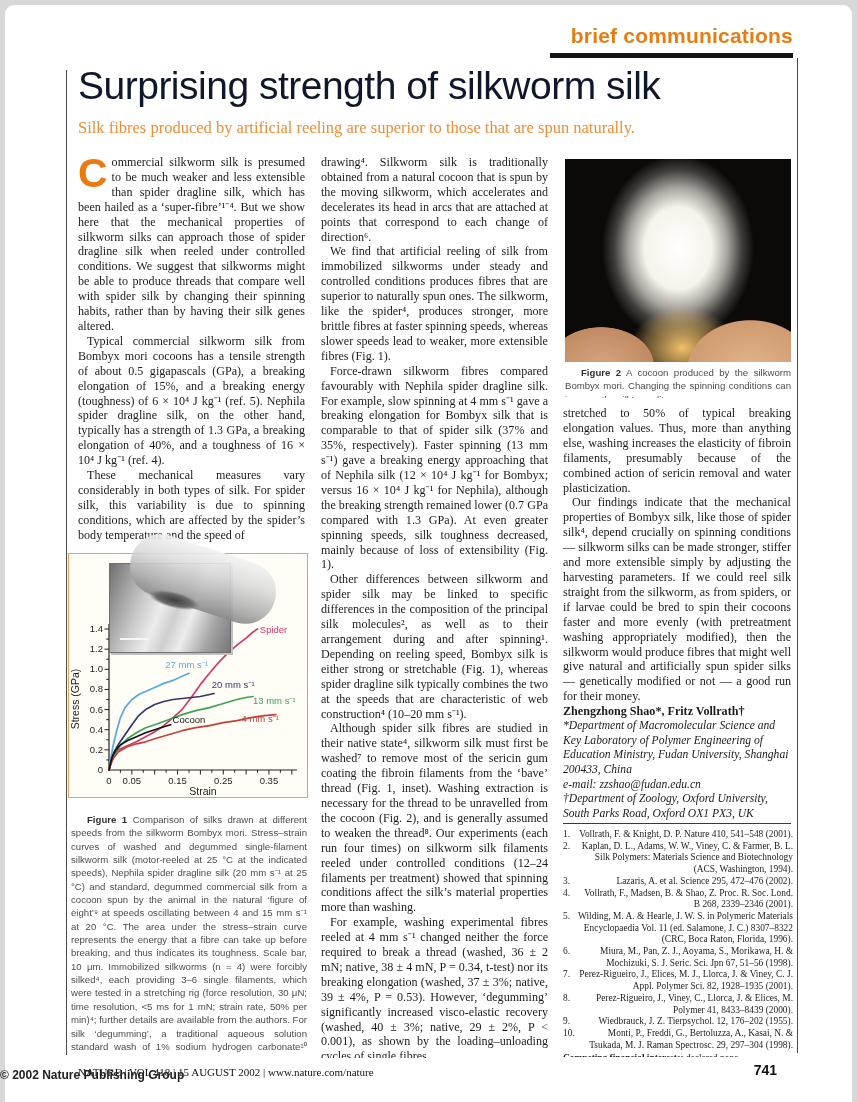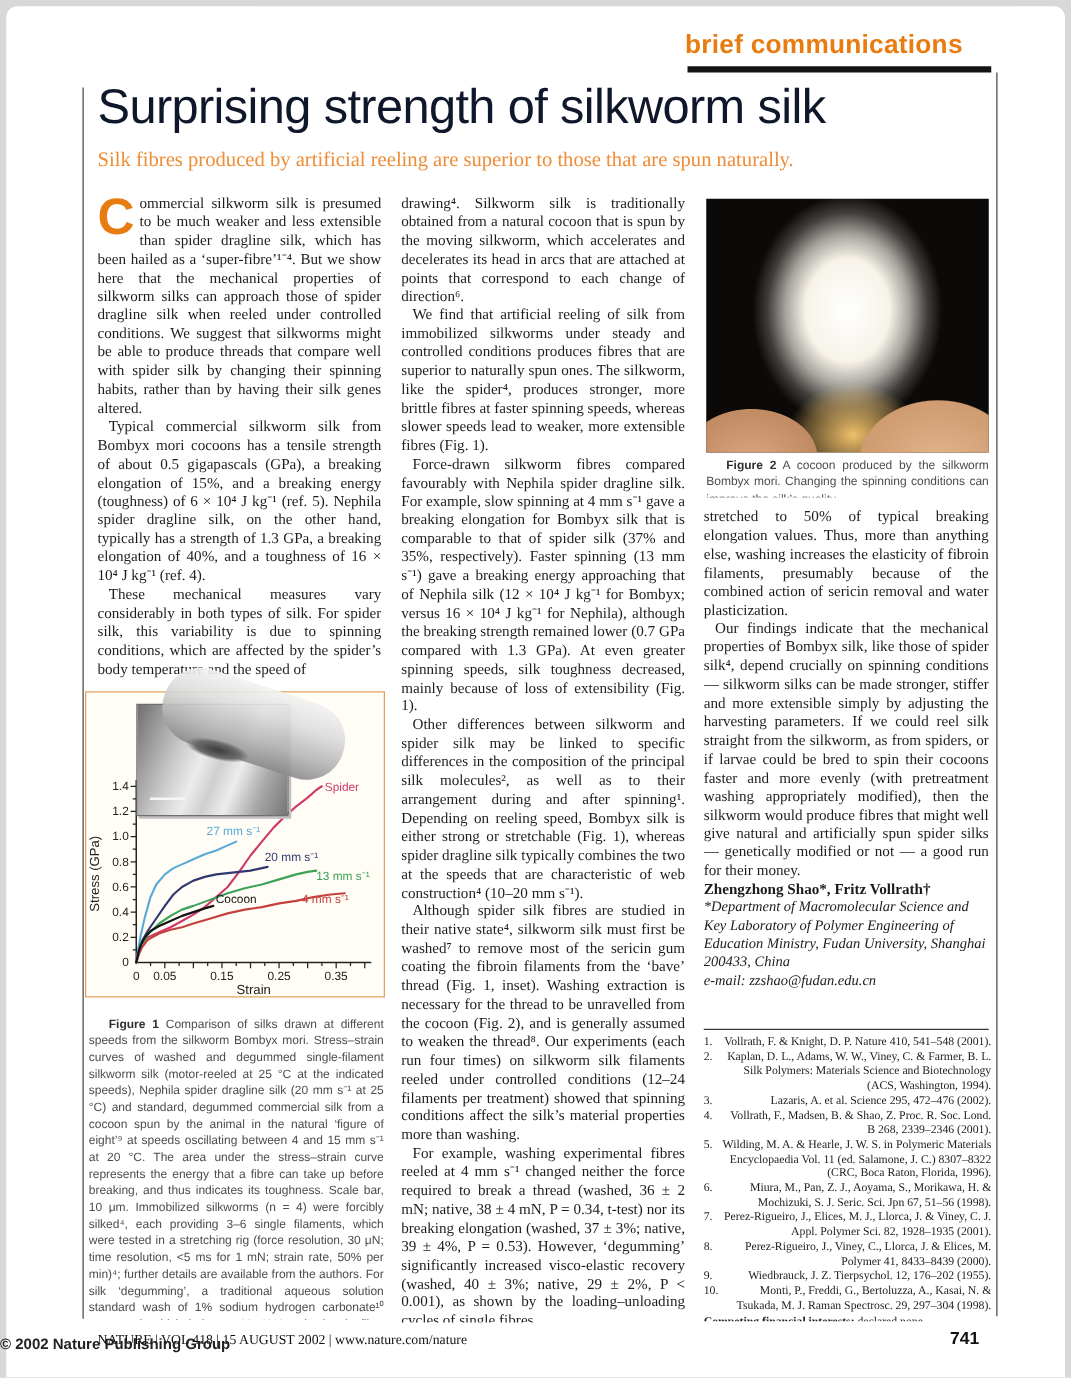--- a/index.html
+++ b/index.html
@@ -1,20 +1,20 @@
 <!DOCTYPE html>
 <html lang="en"><head>
 <meta charset="utf-8">
 <style>
   html,body{margin:0;padding:0;}
   body{background:#d8d8d8;font-family:"Liberation Serif",serif;}
   .canvas{position:relative;width:857px;height:1102px;background:#d8d8d8;overflow:hidden;}
   .page{position:absolute;left:5px;top:5px;width:847px;height:1097px;background:#ffffff;border-radius:9px 9px 0 0;}
   .abs{position:absolute;}
-  .section-label{left:548px;top:24px;width:245px;font-family:"Liberation Sans",sans-serif;font-weight:bold;font-size:21px;color:#e87c10;letter-spacing:0.2px;}
+  .section-label{left:548px;top:24px;width:245px;text-align:right;font-family:"Liberation Sans",sans-serif;font-weight:bold;font-size:21px;color:#e87c10;letter-spacing:0.2px;}
   .header-rule{left:550px;top:53px;width:243px;height:5px;background:#141414;}
   .left-rule{left:66px;top:70px;width:1px;height:985px;background:#4a4a4a;}
   .right-rule{left:797px;top:58px;width:1px;height:995px;background:#4a4a4a;}
   .title{left:78px;top:64px;width:700px;font-family:"Liberation Sans",sans-serif;font-size:39px;font-weight:400;color:#0f172a;letter-spacing:-0.5px;}
   .standfirst{left:78px;top:118px;width:700px;font-family:Liberation Serif, serif;font-size:16.5px;color:#ee8d35;}
   .coltext{font-size:12.1px;line-height:14.9px;color:#1c1c1c;text-align:justify;overflow:hidden;}
   .coltext p{margin:0;}
   .coltext p.ind{text-indent:9px;}
   .col1{left:78px;top:155px;width:227px;height:397px;}
   .col2{left:321px;top:155px;width:227px;height:903px;}
@@ -43,21 +43,21 @@
   .affil{font-style:italic;font-size:11.6px;line-height:14.6px;text-align:left;}
   .refs-rule{left:563px;top:823px;width:228px;height:1px;background:#3a3a3a;}
   .refs{left:563px;top:829px;width:230px;height:228px;overflow:hidden;font-size:9.4px;line-height:11.7px;color:#1d1d1d;}
   .ref{display:flex;}
   .ref .n{width:13px;flex:none;text-align:left;}
   .ref .t{flex:1;text-align:right;}
   .competing{margin-top:2px;font-size:9.4px;line-height:11.7px;}
   .competing b{font-weight:bold;}
   .footer-left{left:78px;top:1066px;font-size:11px;color:#111;}
   .copyright{left:0;right:0;top:1068px;text-align:left;font-family:"Liberation Sans",sans-serif;font-weight:bold;font-size:12px;color:#222;}
-  .pagenum{left:760px;top:1062px;width:52px;font-family:"Liberation Sans",sans-serif;font-weight:bold;font-size:14px;color:#111;}
+  .pagenum{left:725px;top:1062px;width:52px;text-align:right;font-family:"Liberation Sans",sans-serif;font-weight:bold;font-size:14px;color:#111;}
 </style>
 </head>
 <body>
 
 <div class="canvas">
   <div class="page"></div>
 
   <div class="abs section-label">brief communications</div>
   <div class="abs header-rule"></div>
   <div class="abs left-rule"></div>
@@ -160,20 +160,21 @@
     <b>Figure 2</b>
     <span>A cocoon produced by the silkworm Bombyx mori. Changing the spinning conditions can improve the silk’s quality.</span>
   </div>
 
   <div class="abs coltext col3flow">
     <p>stretched to 50% of typical breaking elongation values. Thus, more than anything else, washing increases the elasticity of fibroin filaments, presumably because of the combined action of sericin removal and water plasticization.</p>
     <p class="ind">Our findings indicate that the mechanical properties of Bombyx silk, like those of spider silk⁴, depend crucially on spinning conditions — silkworm silks can be made stronger, stiffer and more extensible simply by adjusting the harvesting parameters. If we could reel silk straight from the silkworm, as from spiders, or if larvae could be bred to spin their cocoons faster and more evenly (with pretreatment washing appropriately modified), then the silkworm would produce fibres that might well give natural and artificially spun spider silks — genetically modified or not — a good run for their money.</p>
     <p class="authors">Zhengzhong Shao*, Fritz Vollrath†</p>
     <p class="affil">*Department of Macromolecular Science and Key Laboratory of Polymer Engineering of Education Ministry, Fudan University, Shanghai 200433, China</p>
     <p class="affil">e-mail: zzshao@fudan.edu.cn</p>
+    <p class="affil">†Department of Zoology, Oxford University, South Parks Road, Oxford OX1 PX3, UK</p>
   </div>
 
   <div class="abs refs-rule"></div>
   <div class="abs refs">
     <div class="ref">
         <span class="n">1.</span>
         <span class="t">Vollrath, F. &amp; Knight, D. P. Nature 410, 541–548 (2001).</span>
       </div>
     <div class="ref">
         <span class="n">2.</span>

